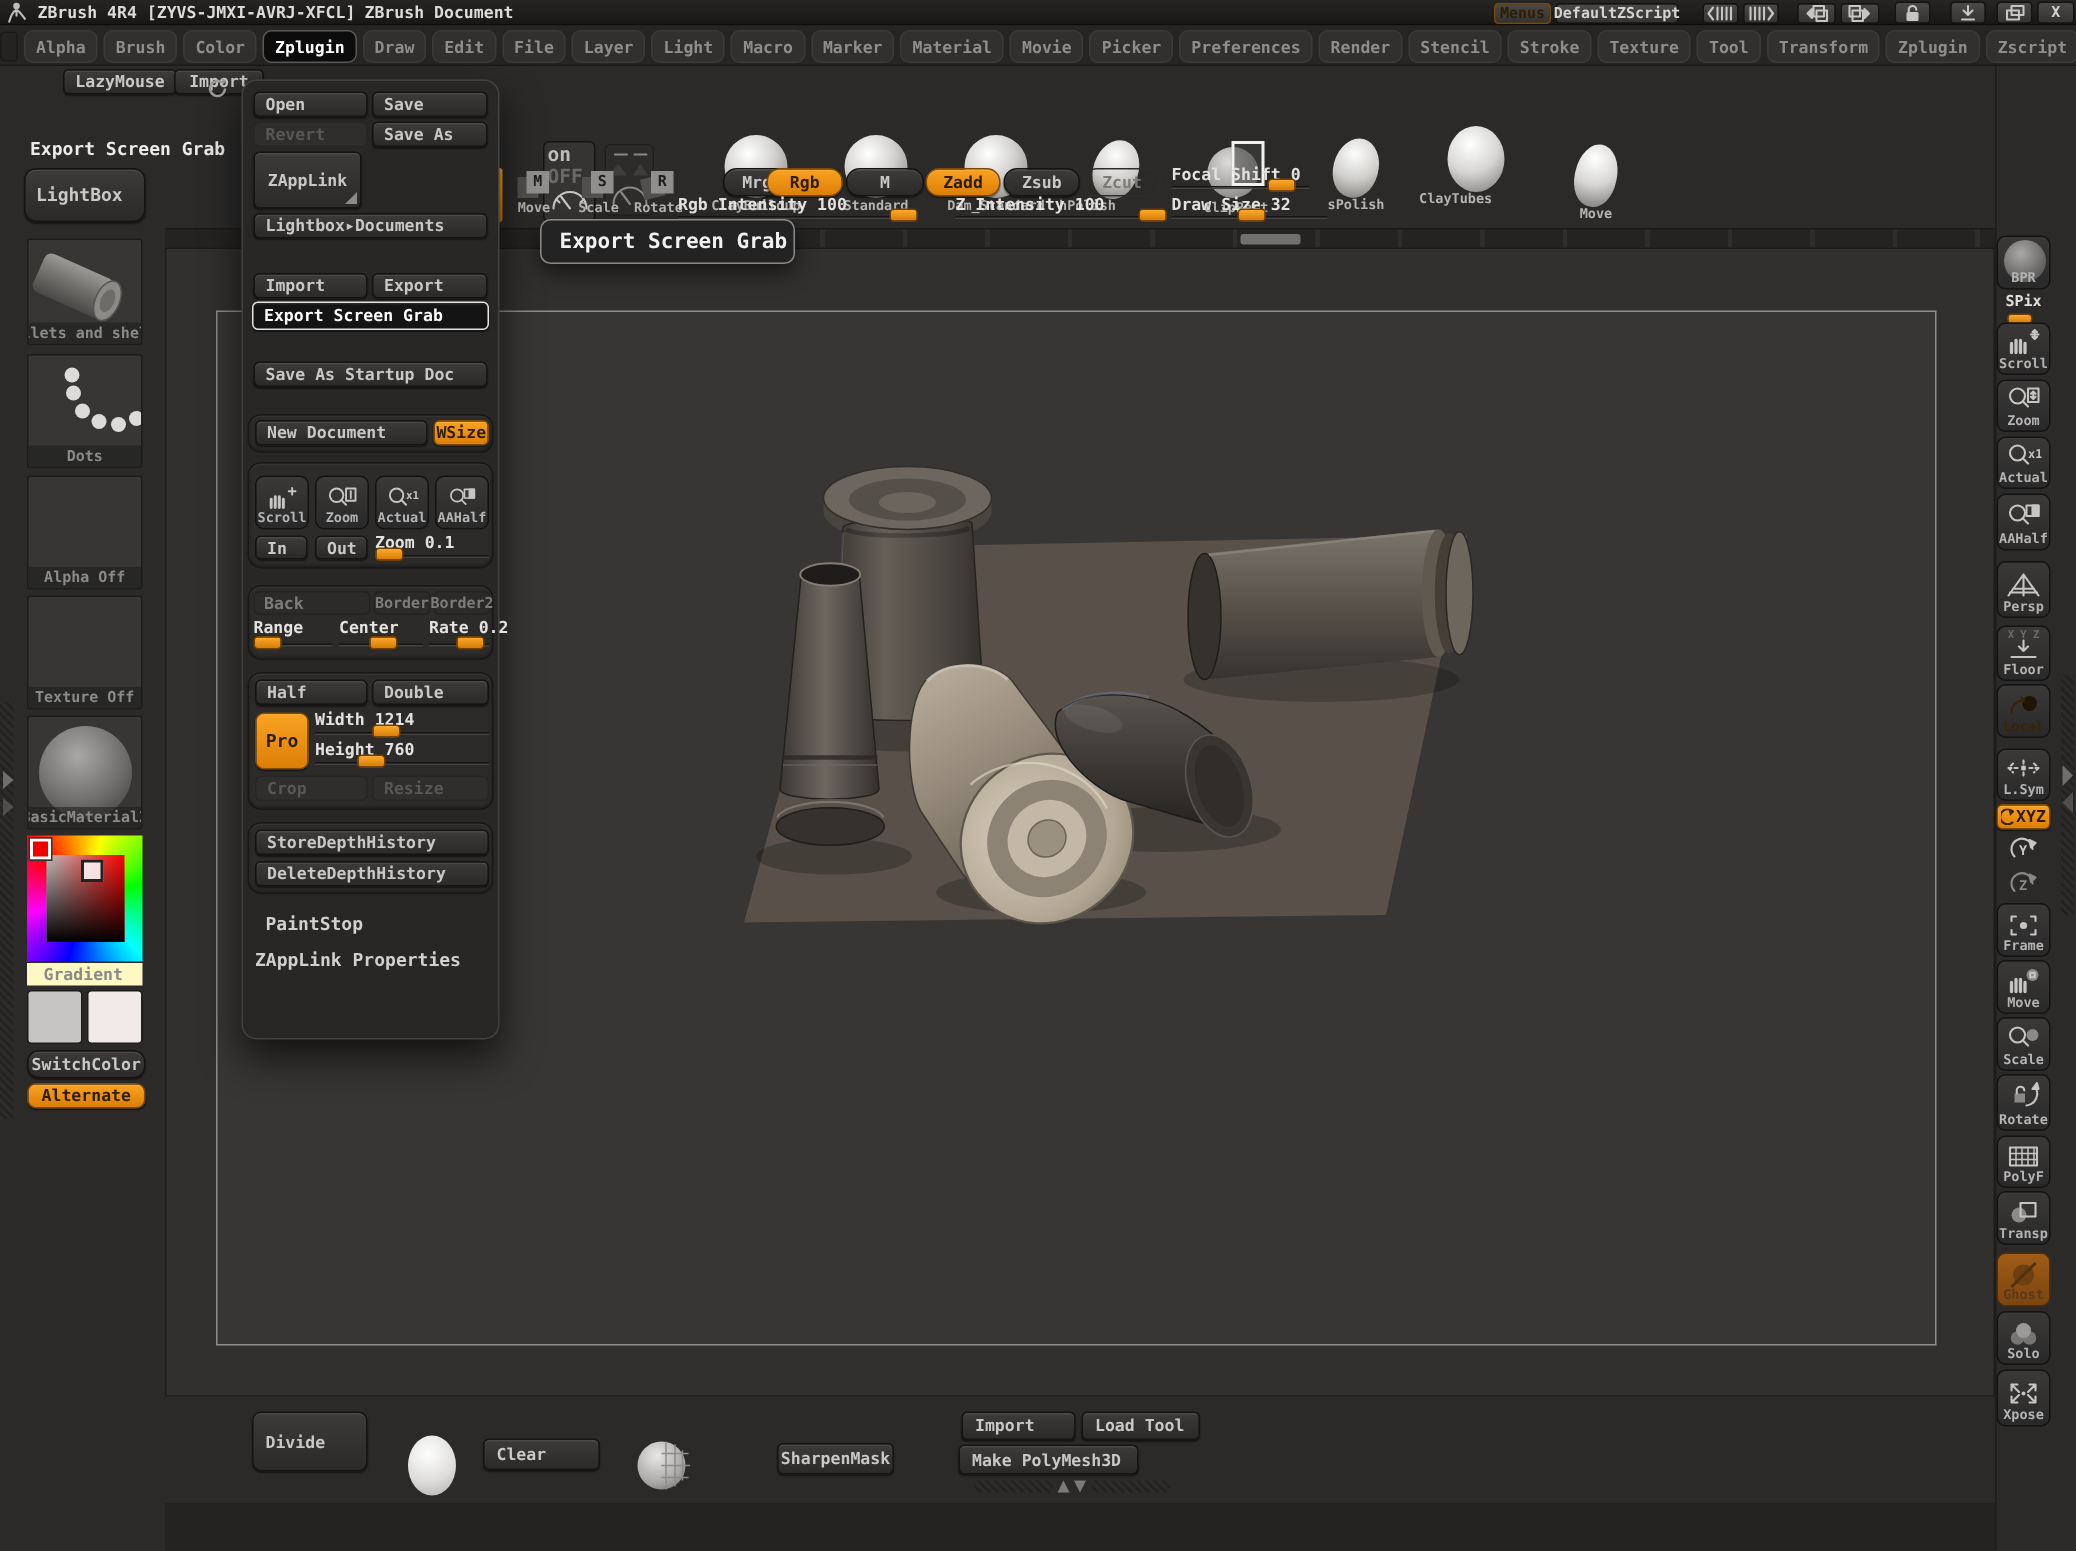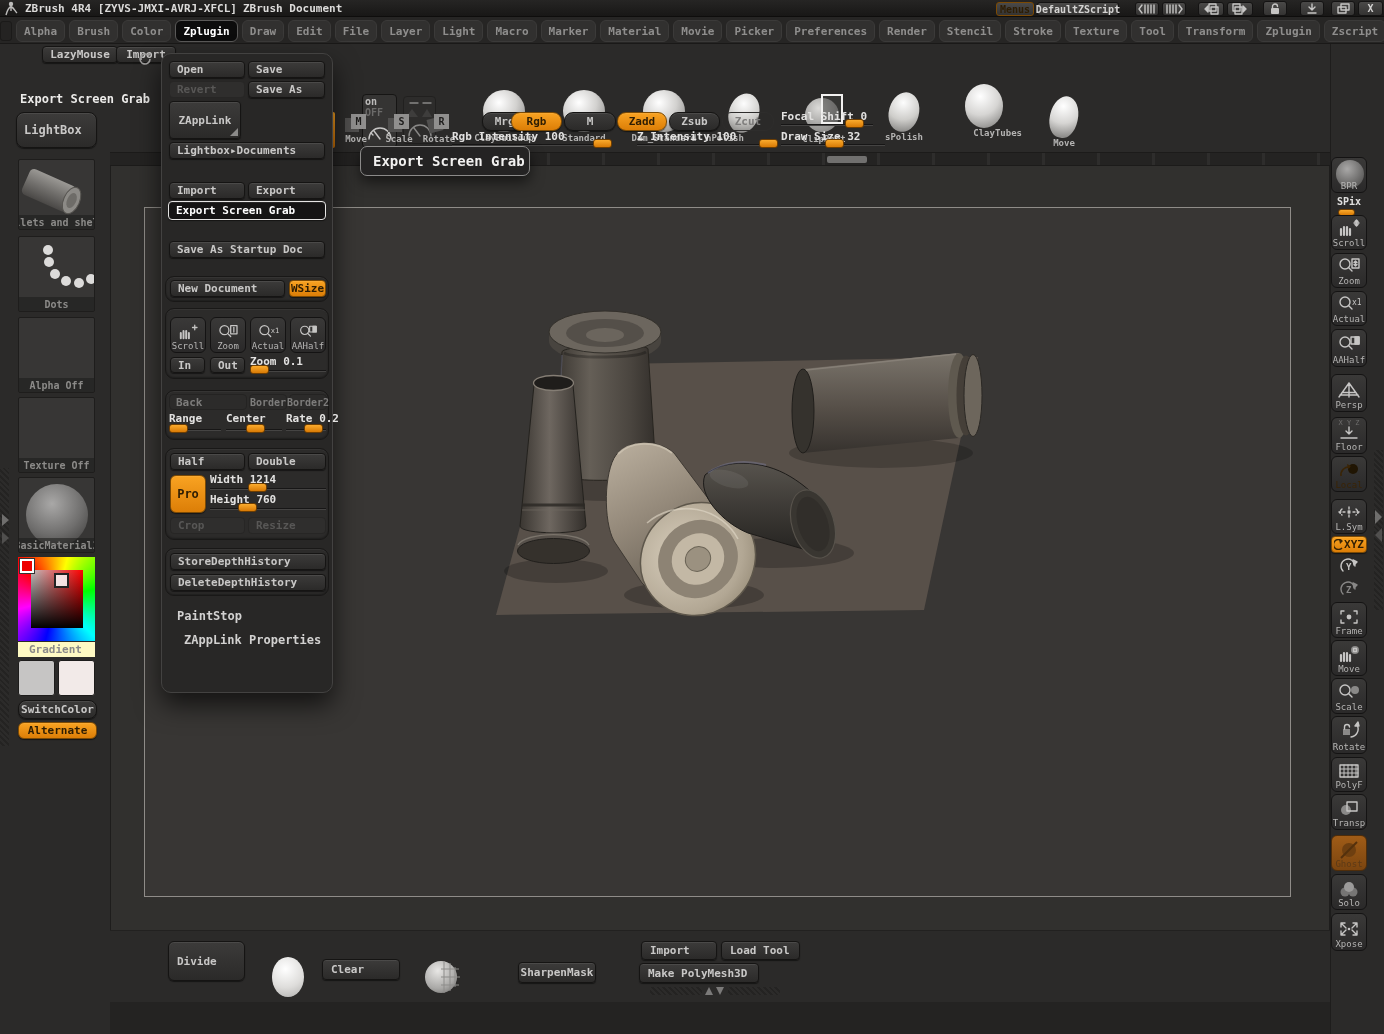--- a/index.html
+++ b/index.html
@@ -20,21 +20,21 @@
   .thumb{background:#373635;border:1px solid #1e1d1c;border-radius:2px;overflow:hidden}
   .cap{position:absolute;left:0;right:0;bottom:0;height:14px;background:rgba(28,27,26,.55);
        color:#8b8a88;font-size:10px;font-weight:bold;display:flex;align-items:center;justify-content:center;white-space:nowrap;overflow:hidden}
   .sl-lab{font-weight:bold;color:#e3e2e1;font-size:11px;white-space:nowrap}
   .tk{position:absolute;left:0;right:0;bottom:3px;height:1px;background:#171616;box-shadow:0 1px 0 #454443}
   .kn{position:absolute;bottom:0;width:17px;height:7px;border-radius:3px;border:1px solid #6e3e02;
       background:linear-gradient(#fbab2d,#d87a05)}
   .ic{stroke:#c6c5c4;stroke-width:1.4;fill:none;stroke-linecap:round;stroke-linejoin:round}
   .rpb{left:1331px;width:36px;background:linear-gradient(#3a3938,#2a2929);border:1px solid #141313;border-radius:6px;
        display:flex;flex-direction:column;align-items:center;justify-content:flex-end;
-       font-size:9px;font-weight:normal;color:#b5b4b3;padding-bottom:1px}
+       font-size:9px;font-weight:bold;color:#b5b4b3;padding-bottom:1px}
   .mlabel{font-size:9px;font-weight:bold;color:#b5b4b3}
   .seg{background:repeating-linear-gradient(90deg,#242322 0 52px,#2e2d2c 52px 55px)}
   .hatch{background:repeating-linear-gradient(45deg,#2c2b2a 0 2px,#242322 2px 4px)}
   .menubtn{height:20px;padding:0 7px;background:#31302f;border:1px solid #3b3a39;border-radius:6px;
            color:#8f8e8d;font-weight:bold;display:flex;align-items:center}
   .menubtn.active{background:#0c0c0c;color:#fff;border-color:#5a5958}
   .titlebtn{height:14px;background:linear-gradient(#4a4948,#343332);border:1px solid #141313;border-radius:3px;
             display:flex;align-items:center;justify-content:center;font-size:10px;font-weight:bold;color:#d4d3d2}
 </style>
 </head>
@@ -122,21 +122,21 @@
       <div class="menubtn">Tool</div>
       <div class="menubtn">Transform</div>
       <div class="menubtn">Zplugin</div>
       <div class="menubtn">Zscript</div>
     </div>
   </div>
 
   <div class="abs" style="left:0;top:44px;width:1384px;height:122px;background:#2b2a29">
 
     <div class="abs" style="left:362px;top:50px;width:35px;height:54px;background:#353433;border:1px solid #161514;border-radius:4px">
-      <div class="abs" style="left:2px;top:1px;font-size:10px;color:#bdbcbb;font-weight:bold"><span>on</span> <span class="dim">OFF</span></div>
+      <div class="abs" style="left:2px;top:1px;font-size:13px;color:#bdbcbb;font-weight:bold"><span>on</span> <span class="dim">OFF</span></div>
       <svg class="ic" style="position:absolute;left:3px;top:26px" width="28" height="22" viewBox="0 0 28 22">
           <path d="M3 18 a11 11 0 0 1 22 0"></path>
           <path d="M14 18 L8 10"></path>
           <path d="M5 12 l2 2 M23 12 l-2 2"></path>
         </svg>
     </div>
     <div class="abs" style="left:403px;top:52px;width:33px;height:48px;background:#2f2e2d;border:1px solid #1c1b1a;border-radius:4px;opacity:.6">
       <svg class="ic" style="position:absolute;left:3px;top:3px" width="26" height="40" viewBox="0 0 26 40">
           <path d="M3 3 h8 M16 3 h8"></path>
           <path d="M5 9 l6 8 h-12 z M15 17 l10 0 -5 -8 z" fill="#4b4a49" stroke="none"></path>
@@ -164,21 +164,21 @@
       <div style="position:relative;margin:4px auto 0;width:42px;height:40px">
         <div style="position:absolute;left:2px;top:4px;width:34px;height:34px;border-radius:50%;background:radial-gradient(circle at 40% 30%,#dcdbd9,#a3a2a0 55%,#7b7a78)"></div>
         <div style="position:absolute;right:2px;top:0;width:18px;height:26px;border:2px solid #f2f1f0;background:rgba(64,63,62,.55)"></div>
       </div>
       <div class="mlabel">ClipRect</div>
     </div>
     <div class="abs" style="left:866px;top:46px;width:76px;height:62px;text-align:center">
       <div style="margin:2px auto 0;width:30px;height:40px;border-radius:50% 50% 48% 48%;transform:rotate(15deg);background:radial-gradient(circle at 40% 28%,#fdfdfd,#cfcecb 50%,#8e8d8b 85%)"></div>
       <div class="mlabel">sPolish</div>
     </div>
-    <div class="abs" style="left:946px;top:34px;width:76px;height:70px;text-align:right">
+    <div class="abs" style="left:946px;top:34px;width:76px;height:70px;text-align:left">
       <div style="margin:6px auto 0;width:38px;height:44px;border-radius:50%;background:radial-gradient(circle at 40% 28%,#fff,#d6d5d3 48%,#969593 82%)"></div>
       <div class="mlabel">ClayTubes</div>
     </div>
     <div class="abs" style="left:1026px;top:46px;width:76px;height:70px;text-align:center">
       <div style="margin:6px auto 0;width:28px;height:42px;border-radius:50% 50% 46% 46%;transform:rotate(12deg);background:radial-gradient(circle at 40% 25%,#fff,#d6d5d3 48%,#8f8e8c 85%)"></div>
       <div class="mlabel">Move</div>
     </div>
 
     <div class="abs" style="left:330px;top:68px;width:5px;height:36px;background:linear-gradient(#f9a322,#c86e05);border-radius:2px"></div>
 
@@ -681,21 +681,21 @@
       <div class="kn" style="left:28px"></div>
     </div>
     <div class="abs b dis" style="left:8px;top:463px;width:75px;height:17px;justify-content:flex-start;padding-left:7px">Crop</div>
     <div class="abs b dis" style="left:86px;top:463px;width:78px;height:17px;justify-content:flex-start;padding-left:7px">Resize</div>
 
     <div class="abs grp" style="left:3px;top:494px;width:164px;height:48px"></div>
     <div class="abs b" style="left:8px;top:499px;width:156px;height:17px;justify-content:flex-start;padding-left:7px">StoreDepthHistory</div>
     <div class="abs b" style="left:8px;top:520px;width:156px;height:17px;justify-content:flex-start;padding-left:7px">DeleteDepthHistory</div>
 
     <div class="abs" style="left:15px;top:555px;font-weight:bold;color:#d2d1d0;font-size:12px">PaintStop</div>
-    <div class="abs" style="left:22px;top:579px;font-weight:bold;color:#d2d1d0;font-size:12px">ZAppLink Properties</div>
+    <div class="abs" style="left:8px;top:579px;font-weight:bold;color:#d2d1d0;font-size:12px">ZAppLink Properties</div>
   </div>
   <svg class="abs" style="left:137px;top:51px;z-index:45" width="16" height="16" viewBox="0 0 16 16">
       <path d="M13 8 a5 5 0 1 1 -2 -4" stroke="#9a9998" stroke-width="1.6" fill="none"></path>
       <path d="M11 1 l3 2 -3 3 Z" fill="#9a9998"></path>
     </svg>
 
   <div class="abs" style="left:360px;top:146px;width:170px;height:30px;background:#242323;border:1px solid #8b8a89;border-radius:7px;box-shadow:0 6px 14px rgba(0,0,0,.55);z-index:60;display:flex;align-items:center;padding-left:12px">
     <span style="font-size:14px;font-weight:bold;color:#f2f1f0;white-space:nowrap">Export Screen Grab</span>
   </div>
 

